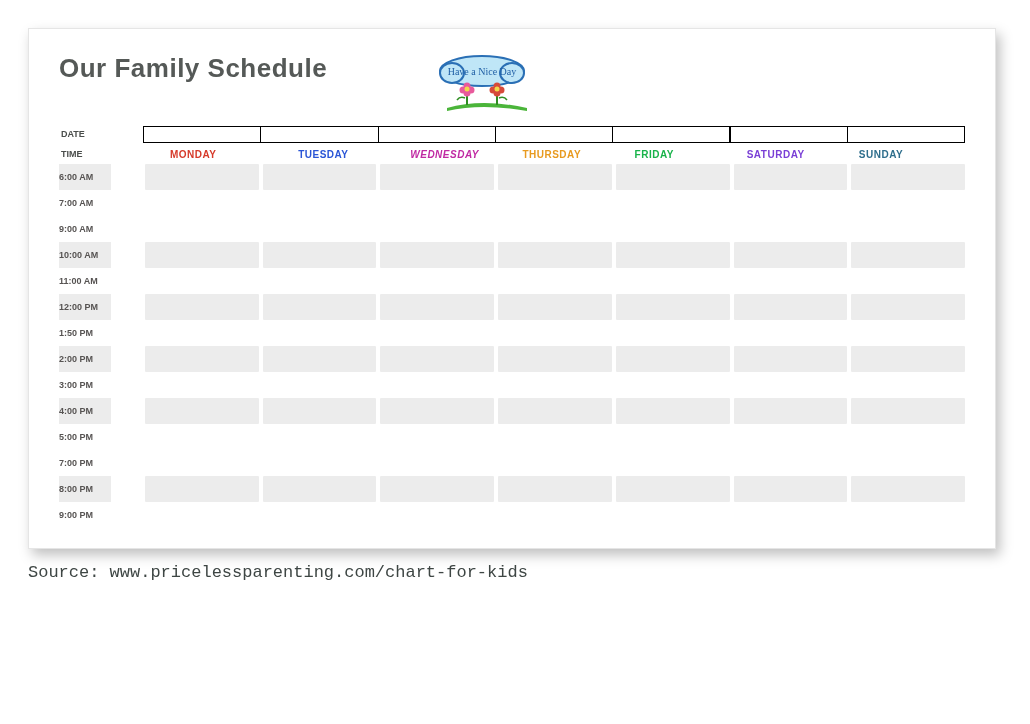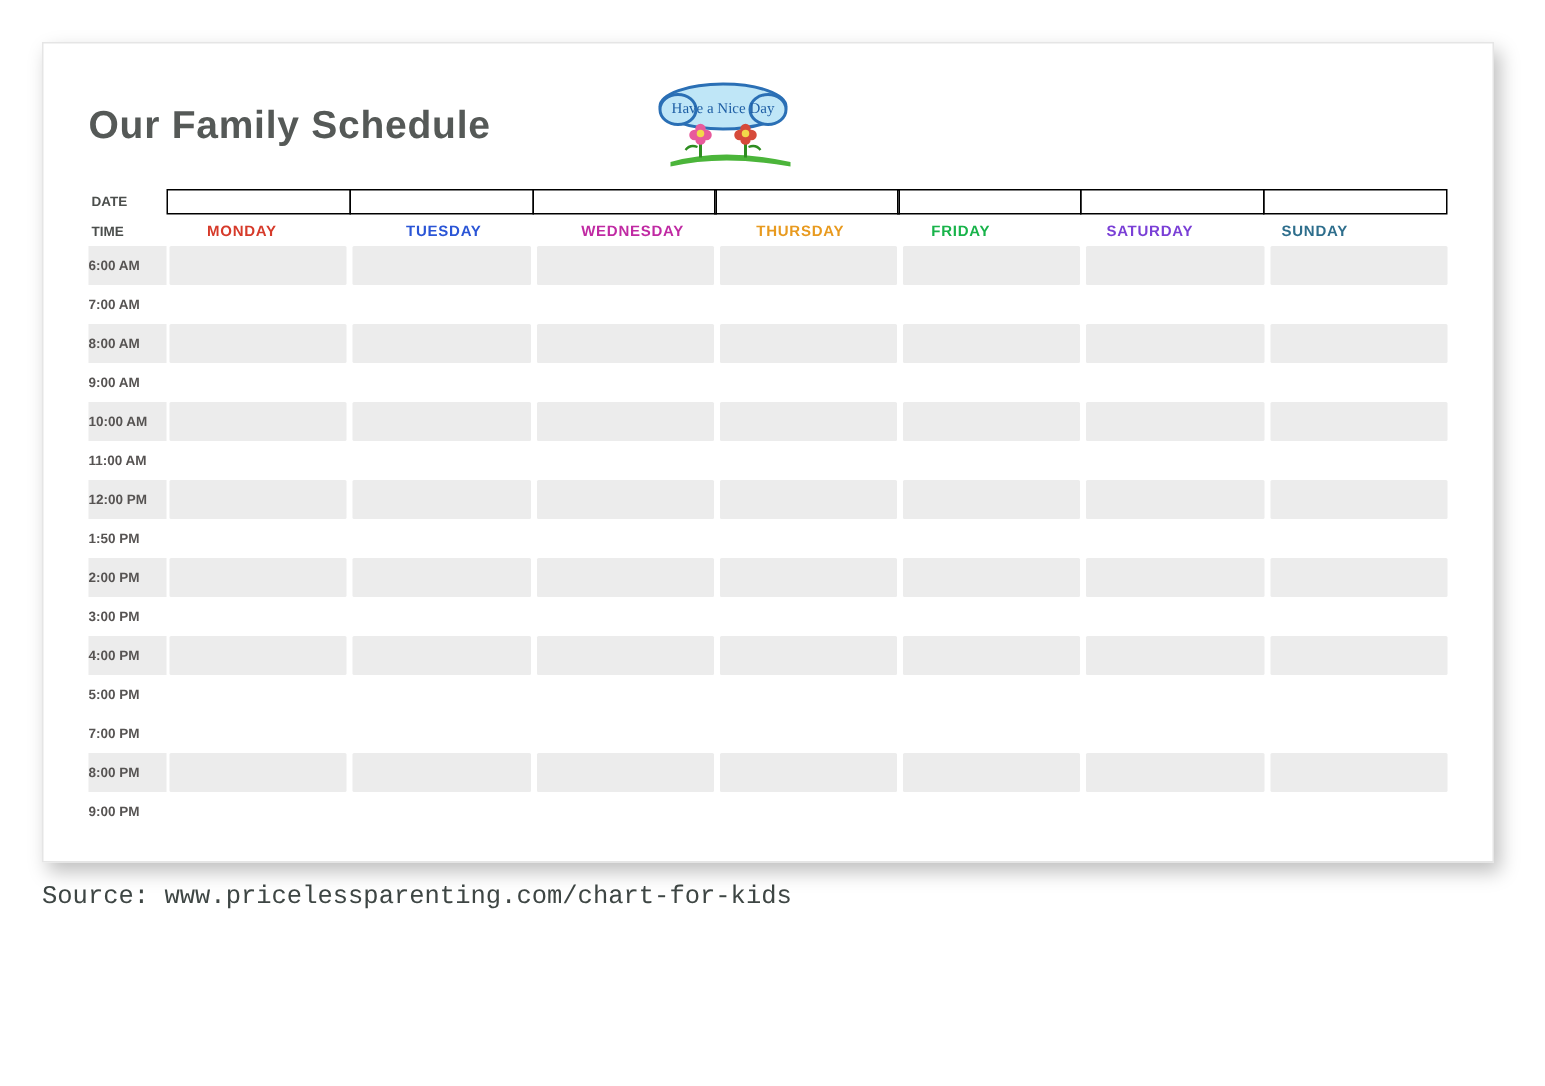--- a/index.html
+++ b/index.html
@@ -13,21 +13,21 @@
   .sheet {
     width: 968px;
     background: #ffffff;
     border: 1px solid #e5e5e5;
     box-shadow: 4px 6px 12px rgba(0,0,0,0.25);
     padding: 24px 30px 20px 30px;
     position: relative;
   }
   .header-row {
     display: flex;
-    align-items: center;
+    align-items: flex-start;
     gap: 100px;
     margin-bottom: 12px;
   }
   .title {
     font-size: 26px;
     font-weight: 700;
     color: #555957;
     letter-spacing: 0.5px;
   }
   .clipart {
@@ -36,20 +36,21 @@
     position: relative;
   }
   .grid {
     font-size: 10px;
   }
   .row {
     display: flex;
     align-items: stretch;
     height: 18px;
     margin-bottom: 2px;
+    gap: 32px;
   }
   .row.header-days { height: 16px; margin-top: 3px; }
   .label-col {
     width: 52px;
     flex: 0 0 52px;
     display: flex;
     align-items: center;
     font-size: 9px;
     font-weight: 700;
     color: #4b4e4c;
@@ -163,21 +164,21 @@
           <div class="date-box"></div>
           <div class="date-box"></div>
           <div class="date-box"></div>
         </div>
     </div>
     <div class="row header-days">
       <div class="label-col">TIME</div>
       <div class="day-labels" id="day-labels">
           <div class="day-label" style="color: rgb(214, 58, 42); margin-left: 21px;">MONDAY</div>
           <div class="day-label" style="color: rgb(42, 85, 214); margin-left: 16px;">TUESDAY</div>
-          <div class="day-label" style="color: rgb(192, 42, 163);">WEDNESDAY</div>
+          <div class="day-label" style="color: rgb(192, 42, 163); font-style: italic;">WEDNESDAY</div>
           <div class="day-label" style="color: rgb(232, 154, 31);">THURSDAY</div>
           <div class="day-label" style="color: rgb(24, 179, 74);">FRIDAY</div>
           <div class="day-label" style="color: rgb(122, 63, 214);">SATURDAY</div>
           <div class="day-label" style="color: rgb(46, 110, 140);">SUNDAY</div>
         </div>
     </div>
     <div id="time-rows">
         <div class="row time-row">
           <div class="time-label">6:00 AM</div>
           <div class="cells">
@@ -185,32 +186,20 @@
             <div class="cell"></div>
             <div class="cell"></div>
             <div class="cell"></div>
             <div class="cell"></div>
             <div class="cell"></div>
             <div class="cell"></div>
           </div>
         </div>
         <div class="row time-row odd">
           <div class="time-label">7:00 AM</div>
-          <div class="cells">
-            <div class="cell"></div>
-            <div class="cell"></div>
-            <div class="cell"></div>
-            <div class="cell"></div>
-            <div class="cell"></div>
-            <div class="cell"></div>
-            <div class="cell"></div>
-          </div>
-        </div>
-        <div class="row time-row">
-          <div class="time-label">8:00 AM</div>
           <div class="cells">
             <div class="cell"></div>
             <div class="cell"></div>
             <div class="cell"></div>
             <div class="cell"></div>
             <div class="cell"></div>
             <div class="cell"></div>
             <div class="cell"></div>
           </div>
         </div>

